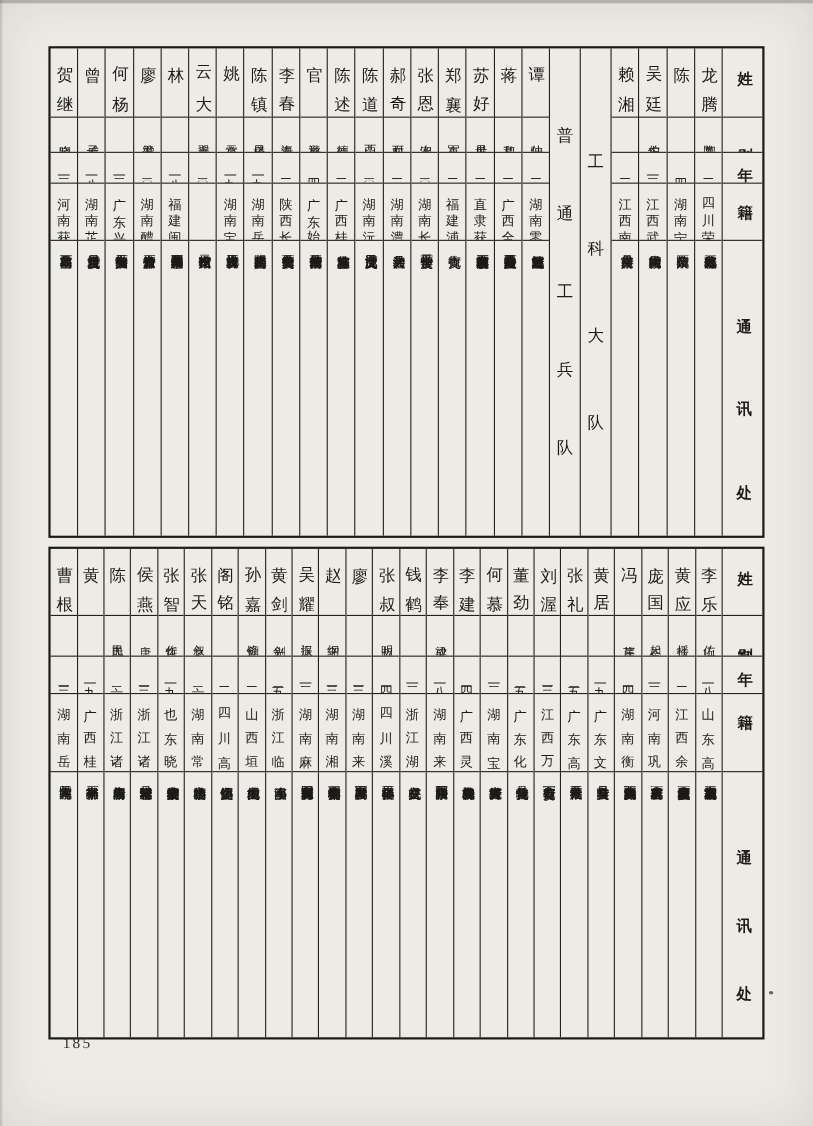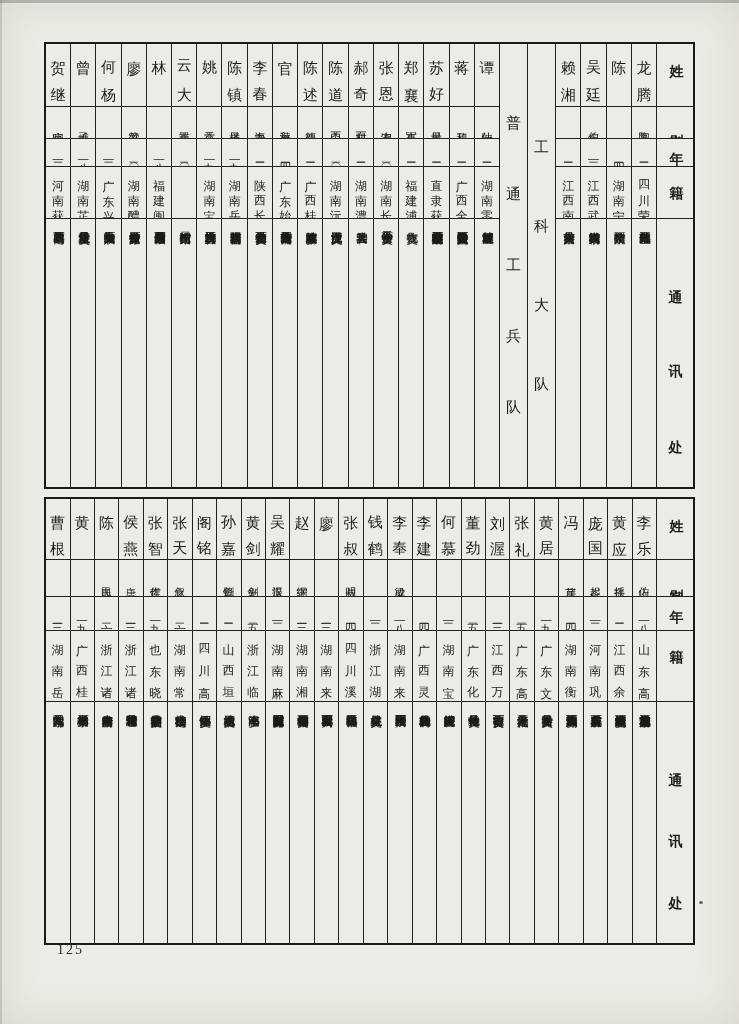--- a/index.html
+++ b/index.html
@@ -472,15 +472,15 @@
       </div>
       <div class="col person">
         <div class="cell name">曹根深</div>
         <div class="cell courtesy"></div>
         <div class="cell age">二三</div>
         <div class="cell native">湖南岳阳</div>
         <div class="cell contact">岳阳韩家湾九号</div>
       </div>
     </div>
 
-  <div class="page-number">125</div>
+  <div class="page-number">185</div>
   <div class="ink-speck"></div>
 </div>
 
 </body></html>

